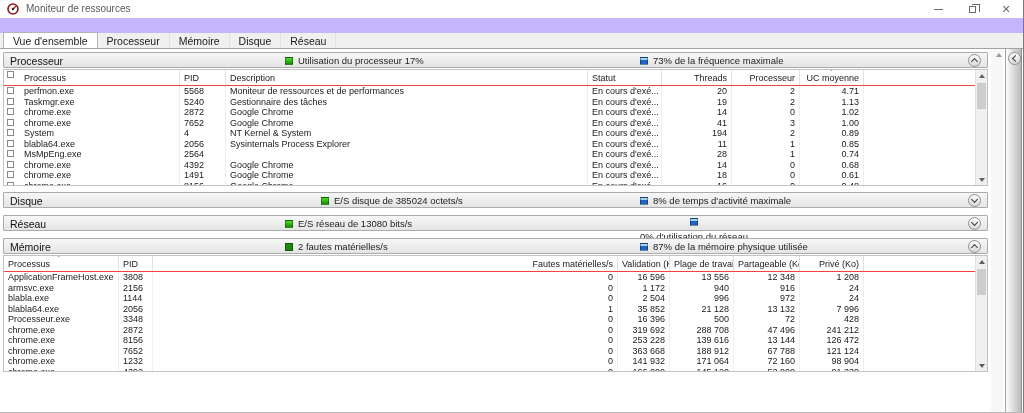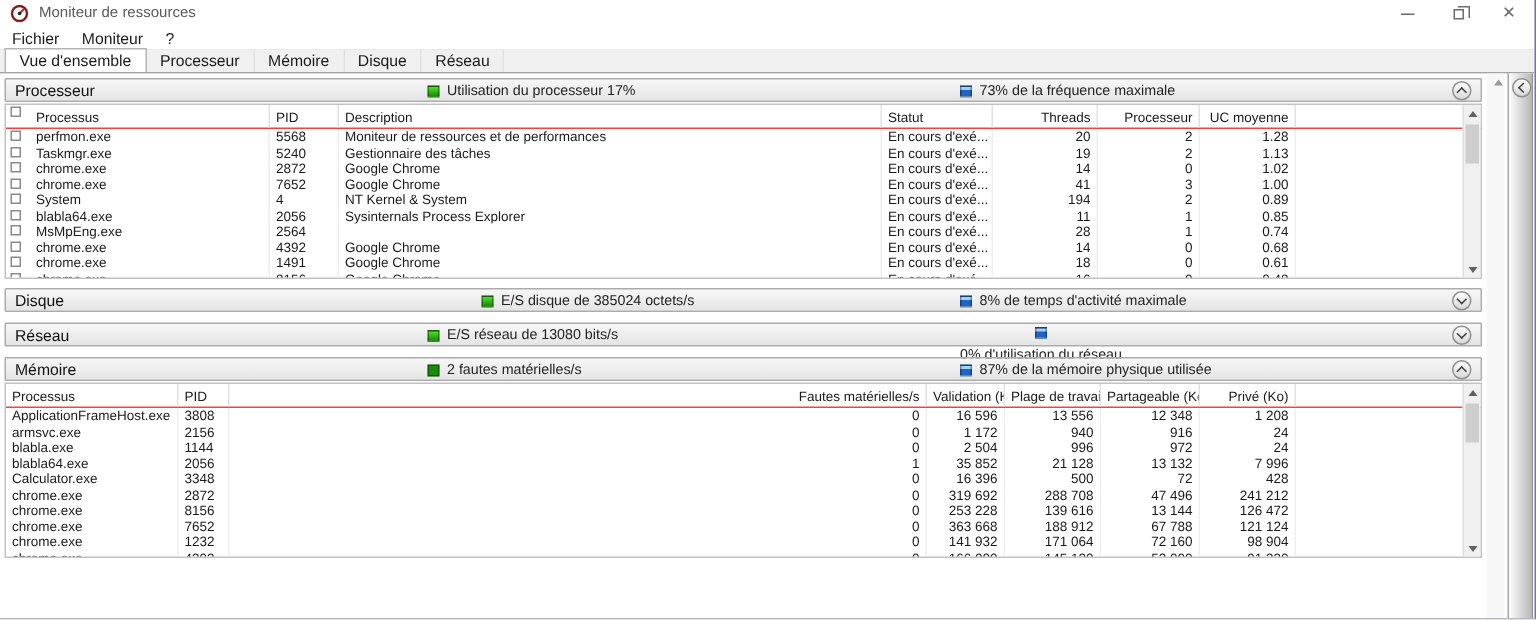--- a/index.html
+++ b/index.html
@@ -104,25 +104,20 @@
         </div>
       <div class="win-btn">
           <span class="glyph-restore"></span>
         </div>
       <div class="win-btn">
           <span class="glyph-close">✕</span>
         </div>
     </div>
   </div>
 
-  <div class="menubar">
-    <span class="menu-item">Fichier</span>
-    <span class="menu-item">Moniteur</span>
-    <span class="menu-item">?</span>
-  </div>
 
   <div class="tabbar">
     <span class="tab active">Vue d'ensemble</span>
     <span class="tab">Processeur</span>
     <span class="tab">Mémoire</span>
     <span class="tab">Disque</span>
     <span class="tab">Réseau</span>
   </div>
 
   <div class="content">
@@ -157,21 +152,21 @@
         </div>
         <div class="rows" id="cpu-rows" style="height:100px; margin-right:12px;">
   <div class="trow">
     <span class="cell cb-cell"><span class="cb"></span></span>
     <span class="cell c-name">perfmon.exe</span>
     <span class="cell c-pid">5568</span>
     <span class="cell c-desc">Moniteur de ressources et de performances</span>
     <span class="cell c-stat">En cours d'exé...</span>
     <span class="cell c-thr r">20</span>
     <span class="cell c-proc r">2</span>
-    <span class="cell c-avg r">1.28</span>
+    <span class="cell c-avg r">4.71</span>
     <span class="cell c-fill"></span>
   </div>
 
   <div class="trow">
     <span class="cell cb-cell"><span class="cb"></span></span>
     <span class="cell c-name">Taskmgr.exe</span>
     <span class="cell c-pid">5240</span>
     <span class="cell c-desc">Gestionnaire des tâches</span>
     <span class="cell c-stat">En cours d'exé...</span>
     <span class="cell c-thr r">19</span>
@@ -382,21 +377,21 @@
     <span class="cell m-pid">2056</span>
     <span class="cell m-faults r">1</span>
     <span class="cell m-commit r">35 852</span>
     <span class="cell m-ws r">21 128</span>
     <span class="cell m-share r">13 132</span>
     <span class="cell m-priv r">7 996</span>
     <span class="cell m-fill"></span>
   </div>
 
   <div class="trow">
-    <span class="cell m-name">Calculator.exe</span>
+    <span class="cell m-name">Processeur.exe</span>
     <span class="cell m-pid">3348</span>
     <span class="cell m-faults r">0</span>
     <span class="cell m-commit r">16 396</span>
     <span class="cell m-ws r">500</span>
     <span class="cell m-share r">72</span>
     <span class="cell m-priv r">428</span>
     <span class="cell m-fill"></span>
   </div>
 
   <div class="trow">

